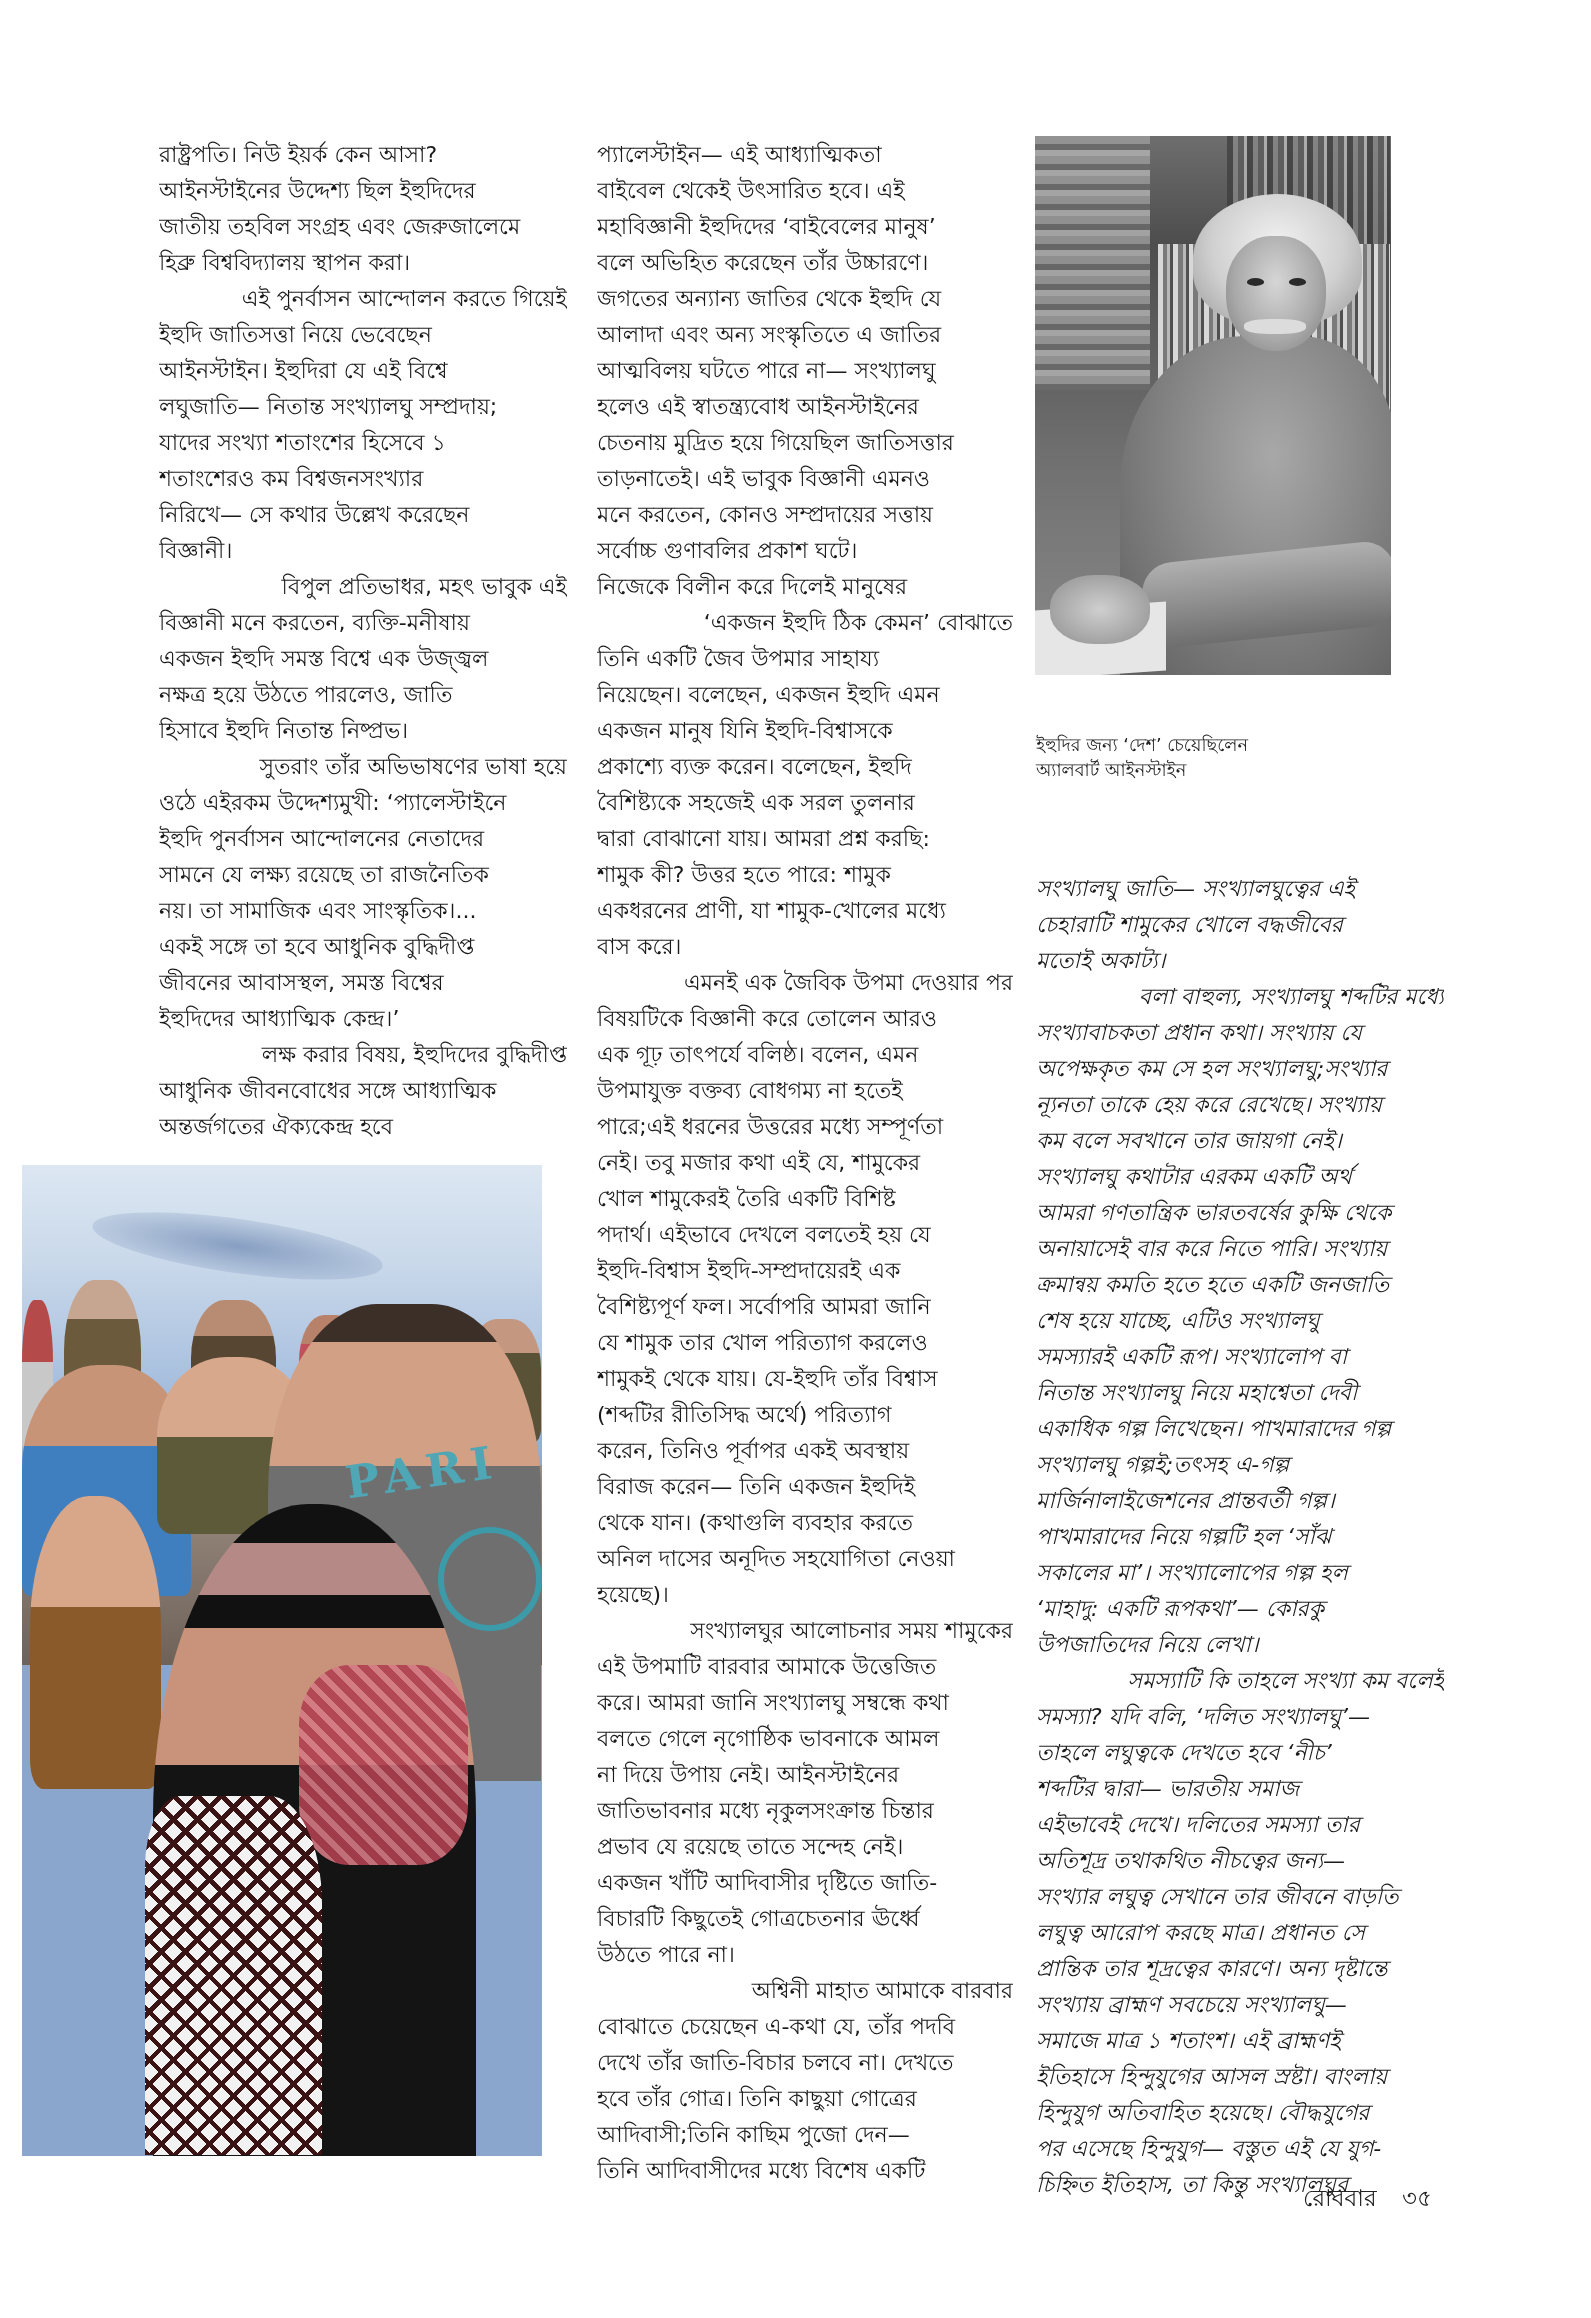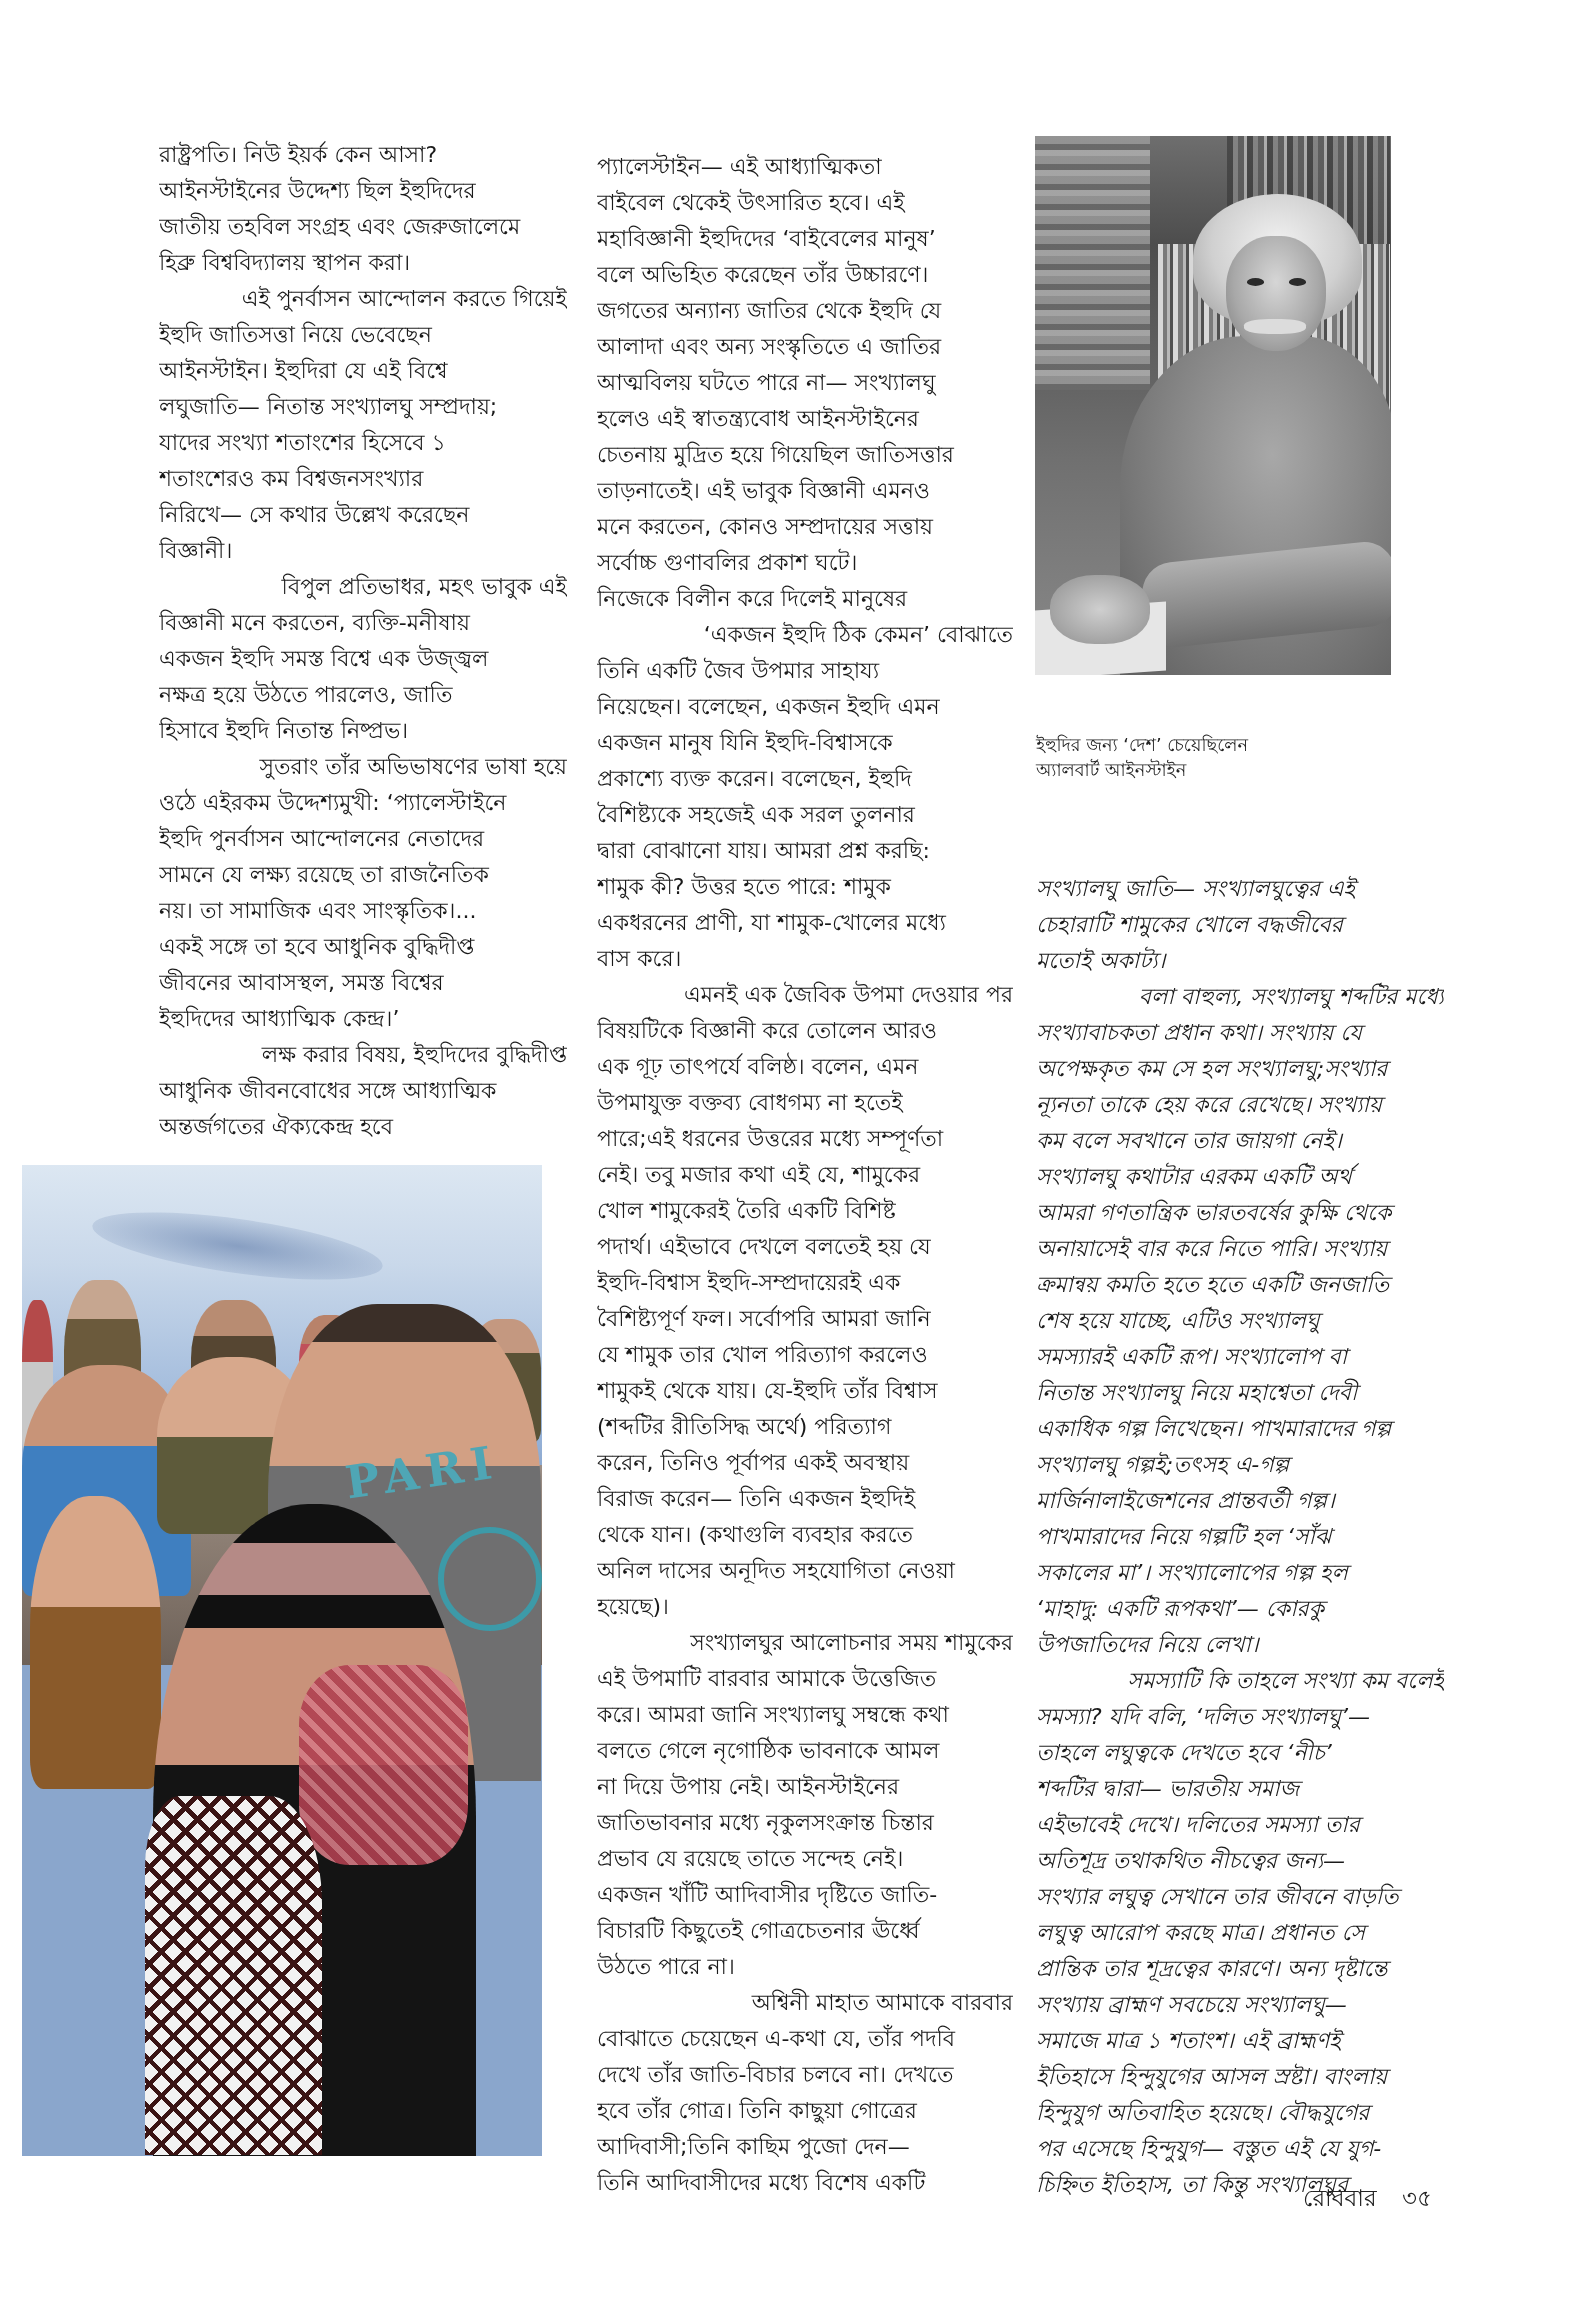--- a/index.html
+++ b/index.html
@@ -10,21 +10,21 @@
   }
   .col {
     position: absolute;
     font-size: 22px;
     line-height: 36px;
     letter-spacing: 0;
   }
   .col .line { display: block; white-space: nowrap; overflow: hidden; }
   .col .indent { padding-left: 28px; text-align: right; }
   #col1 { left: 159px; top: 137px; width: 408px; }
-  #col2 { left: 597px; top: 149px; width: 416px; }
+  #col2 { left: 597px; top: 137px; width: 416px; }
   #col3 { left: 1036px; top: 871px; width: 408px; font-style: italic; }
 
   
   #photo-einstein {
     position: absolute; left: 1035px; top: 136px; width: 356px; height: 539px;
     overflow: hidden;
     background: linear-gradient(180deg, #6e6e6e 0%, #5a5a5a 12%, #4d4d4d 20%, #707070 60%, #8a8a8a 100%);
   }
   #photo-einstein .shelf-l { position:absolute; left:0; top:0; width:115px; height:254px;
     background: repeating-linear-gradient(180deg, #9a9a9a 0 7.7px, #6a6a6a 7.7px 14px, #b0b0b0 14px 20px); opacity:.85; }

